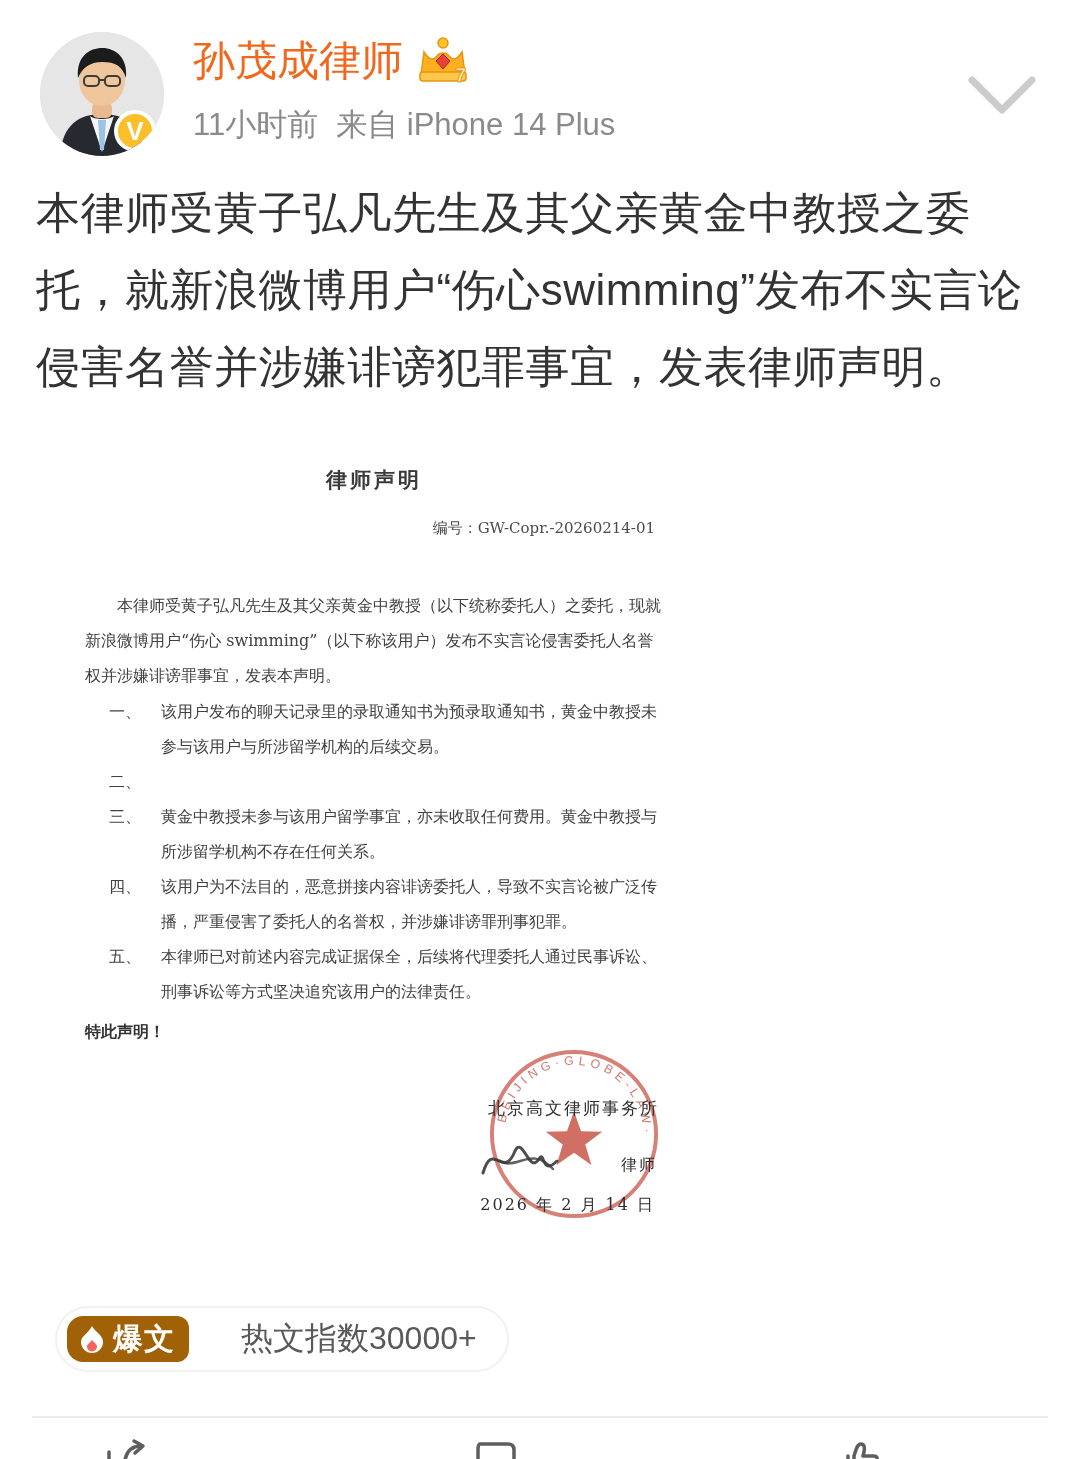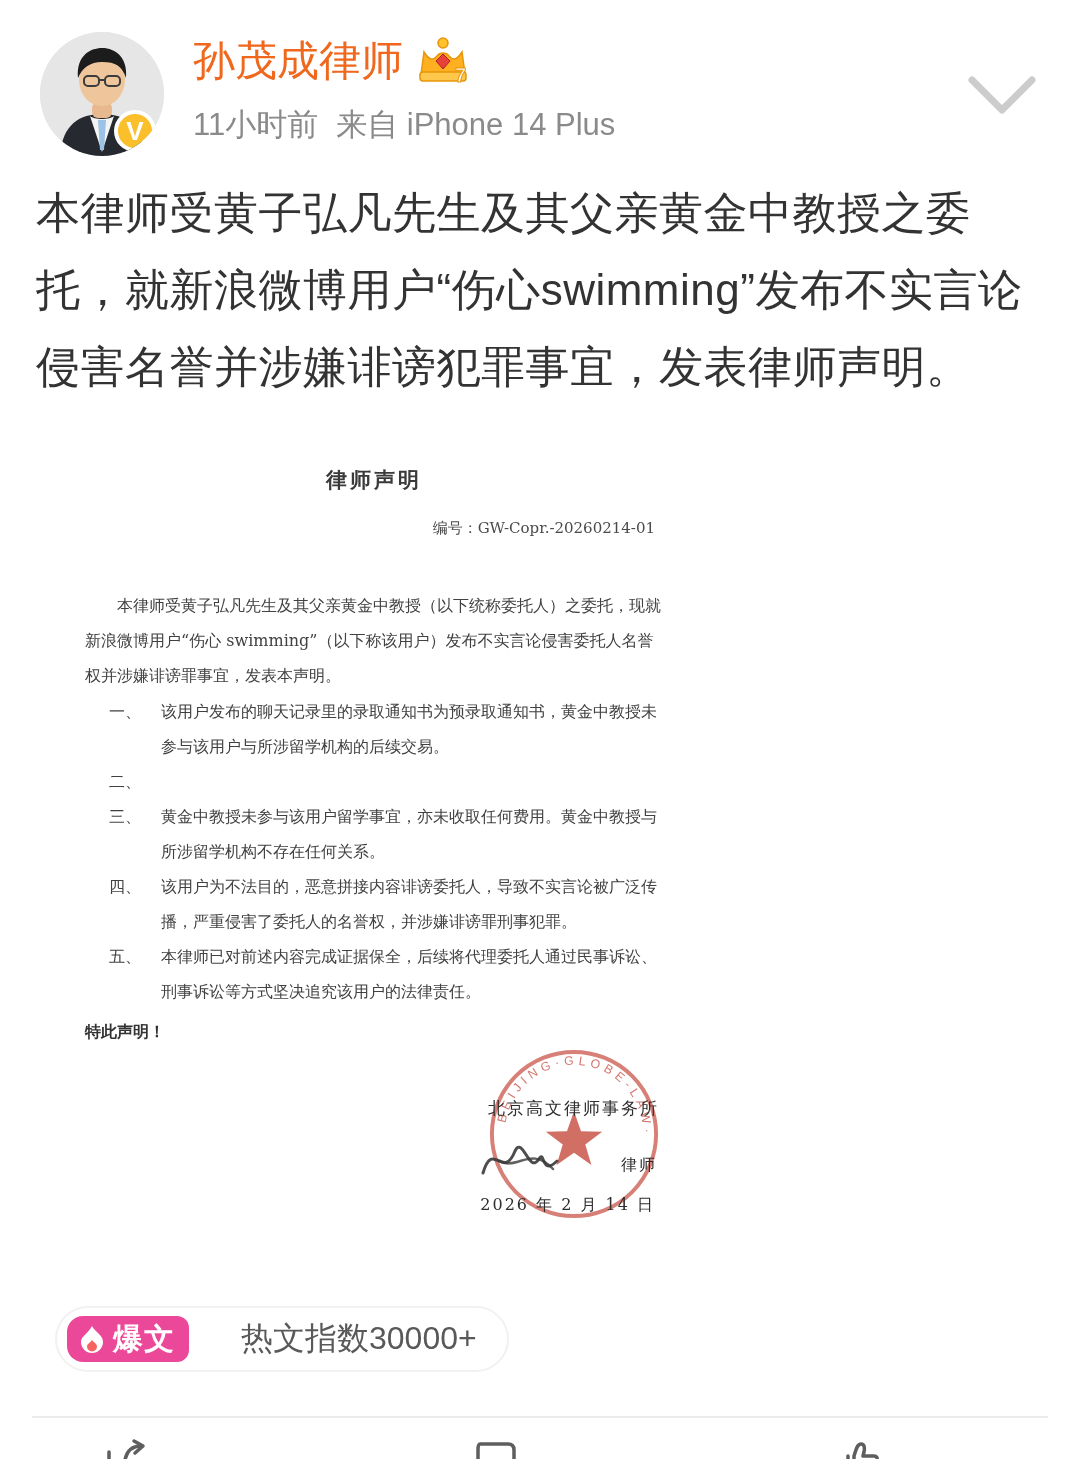--- a/index.html
+++ b/index.html
@@ -44,21 +44,21 @@
   .firm{position:absolute;right:4px;top:40px;font-size:17px;color:#2e2e2e;letter-spacing:2px;}
   .sig-row{position:absolute;right:0px;top:72px;width:190px;height:62px;}
   .sig-row svg{position:absolute;left:0;top:0;}
   .sig-suffix{position:absolute;right:6px;top:26px;font-size:16px;color:#2e2e2e;letter-spacing:2px;}
   .doc-date{position:absolute;right:8px;top:138px;font-size:16px;color:#2e2e2e;letter-spacing:2px;}
 
   
   .hot-pill{position:absolute;top:1306px;left:55px;height:66px;border:2px solid #f1f1f1;
     border-radius:35px;display:inline-flex;align-items:center;padding:0 30px 0 10px;gap:20px;
     background:#fff;box-sizing:border-box;cursor:pointer;}
-  .hot-tag{background:#ec4899;border-radius:16px 12px 12px 16px;height:46px;display:flex;
+  .hot-tag{background:#a16207;border-radius:16px 12px 12px 16px;height:46px;display:flex;
     align-items:center;padding:0 14px 0 10px;gap:6px;}
   .hot-tag .flame{width:30px;height:30px;}
   .hot-tag .tag-label{color:#ffffff;font-size:30px;font-weight:bold;letter-spacing:1px;}
   .hot-text{color:#595959;font-size:32px;margin-left:32px;}
 
   
   .divider{position:absolute;top:1416px;left:32px;right:32px;height:2px;background:#ebebeb;}
   .toolbar{position:absolute;top:1438px;left:0;right:0;height:40px;}
   .tool{position:absolute;width:44px;height:44px;cursor:pointer;}
   .tool-repost{left:103px;}

